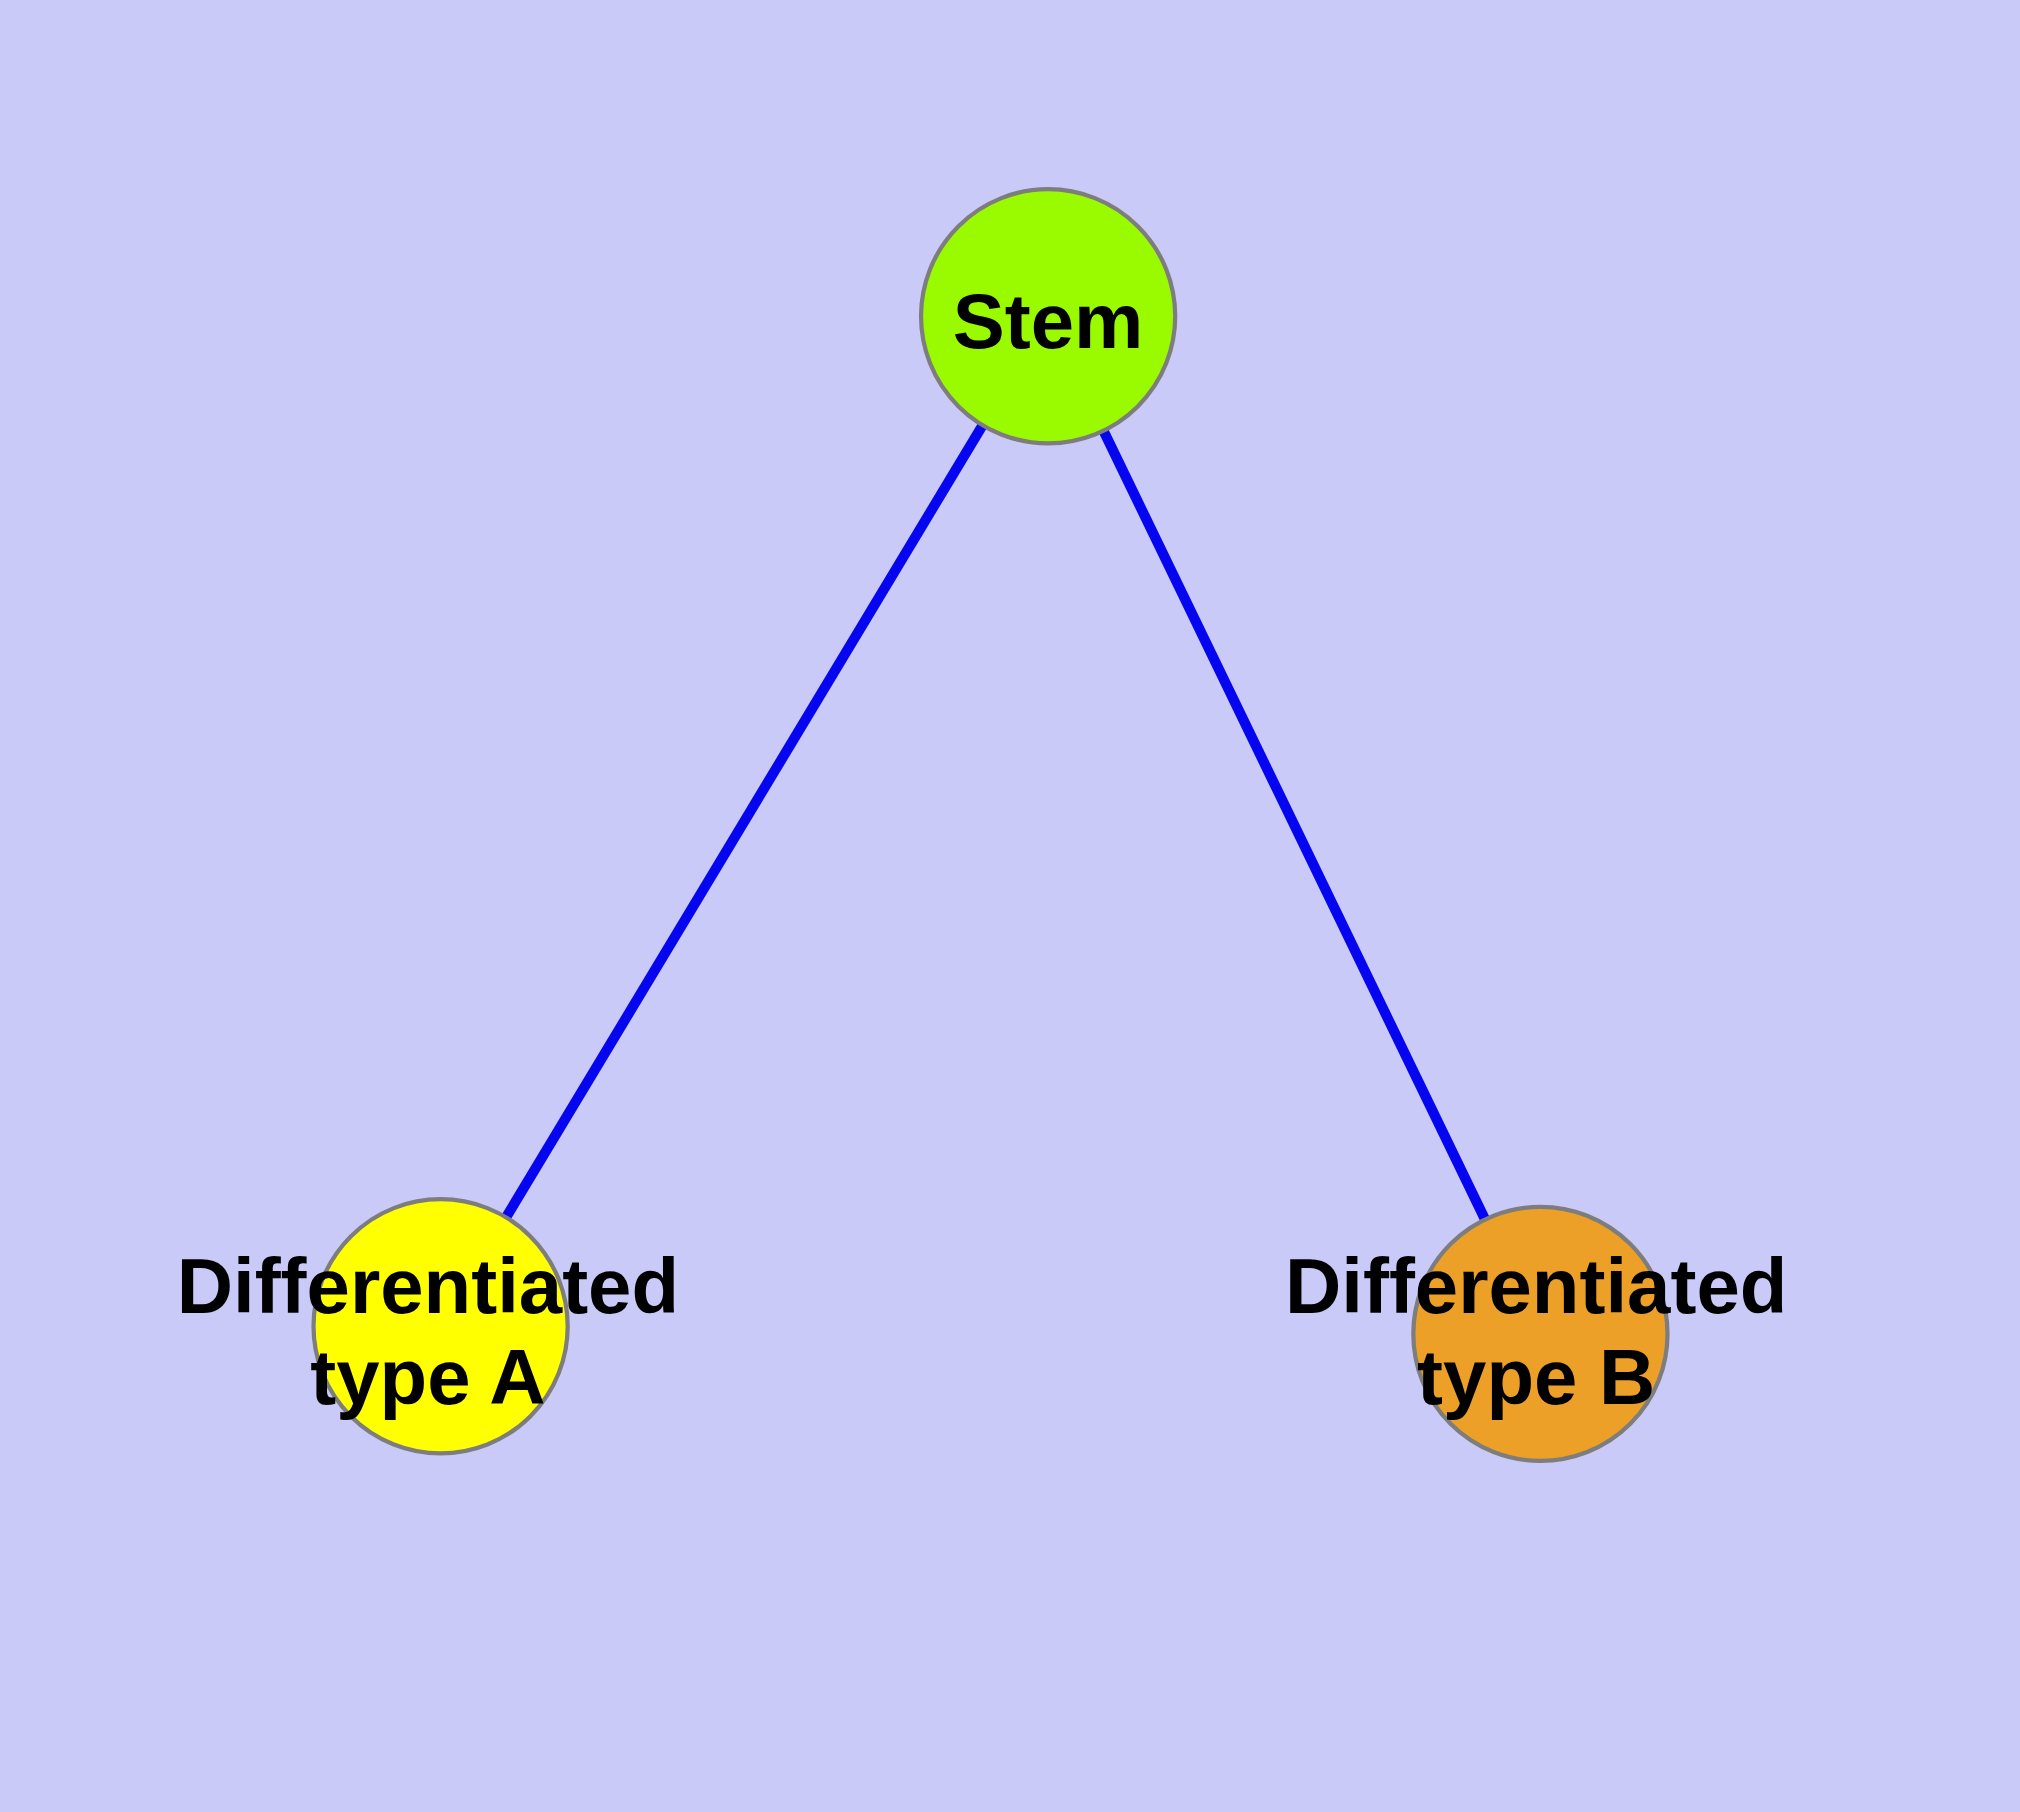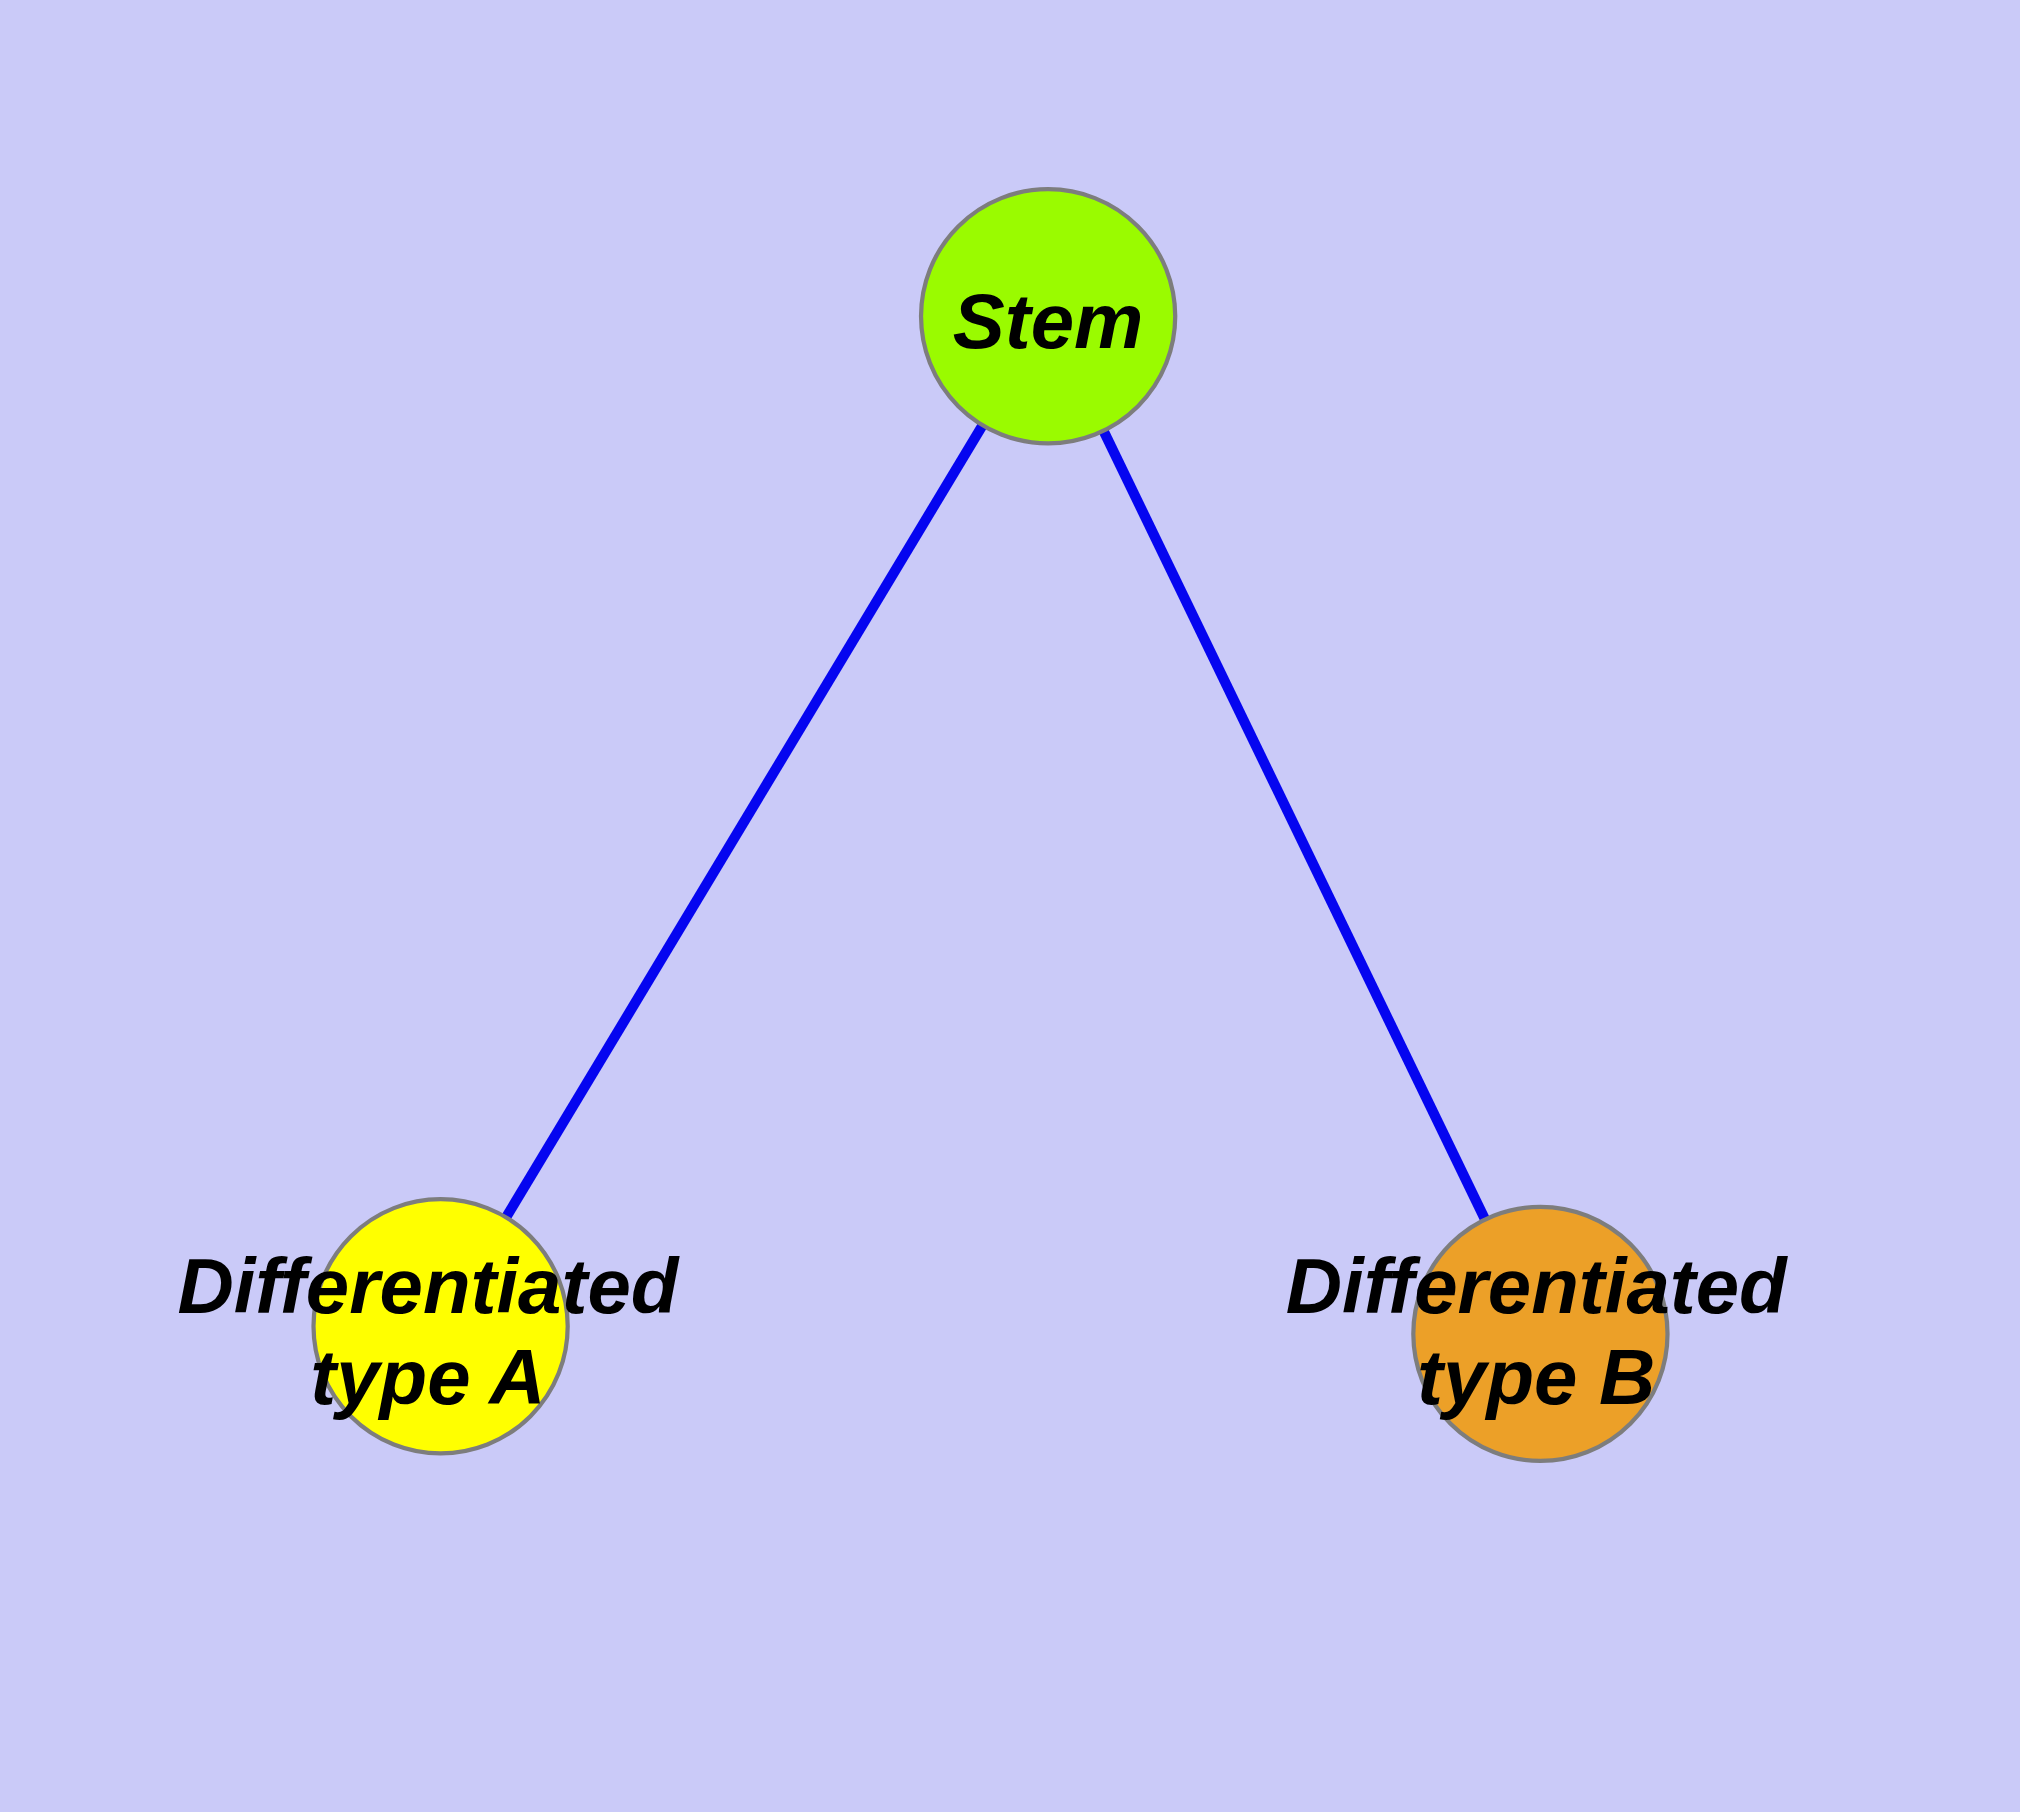--- a/index.html
+++ b/index.html
@@ -4,21 +4,20 @@
 <style>
   html, body {
     margin: 0;
     padding: 0;
     background: #CACAF8;
   }
   .diagram-stage {
     width: 100vw;
     height: 100vh;
     display: block;
-    font-style: italic;
   }
   svg {
     display: block;
     width: 100%;
     height: 100%;
   }
   .node-label {
     font-family: "Liberation Sans", sans-serif;
     font-weight: bold;
     font-size: 92px;

